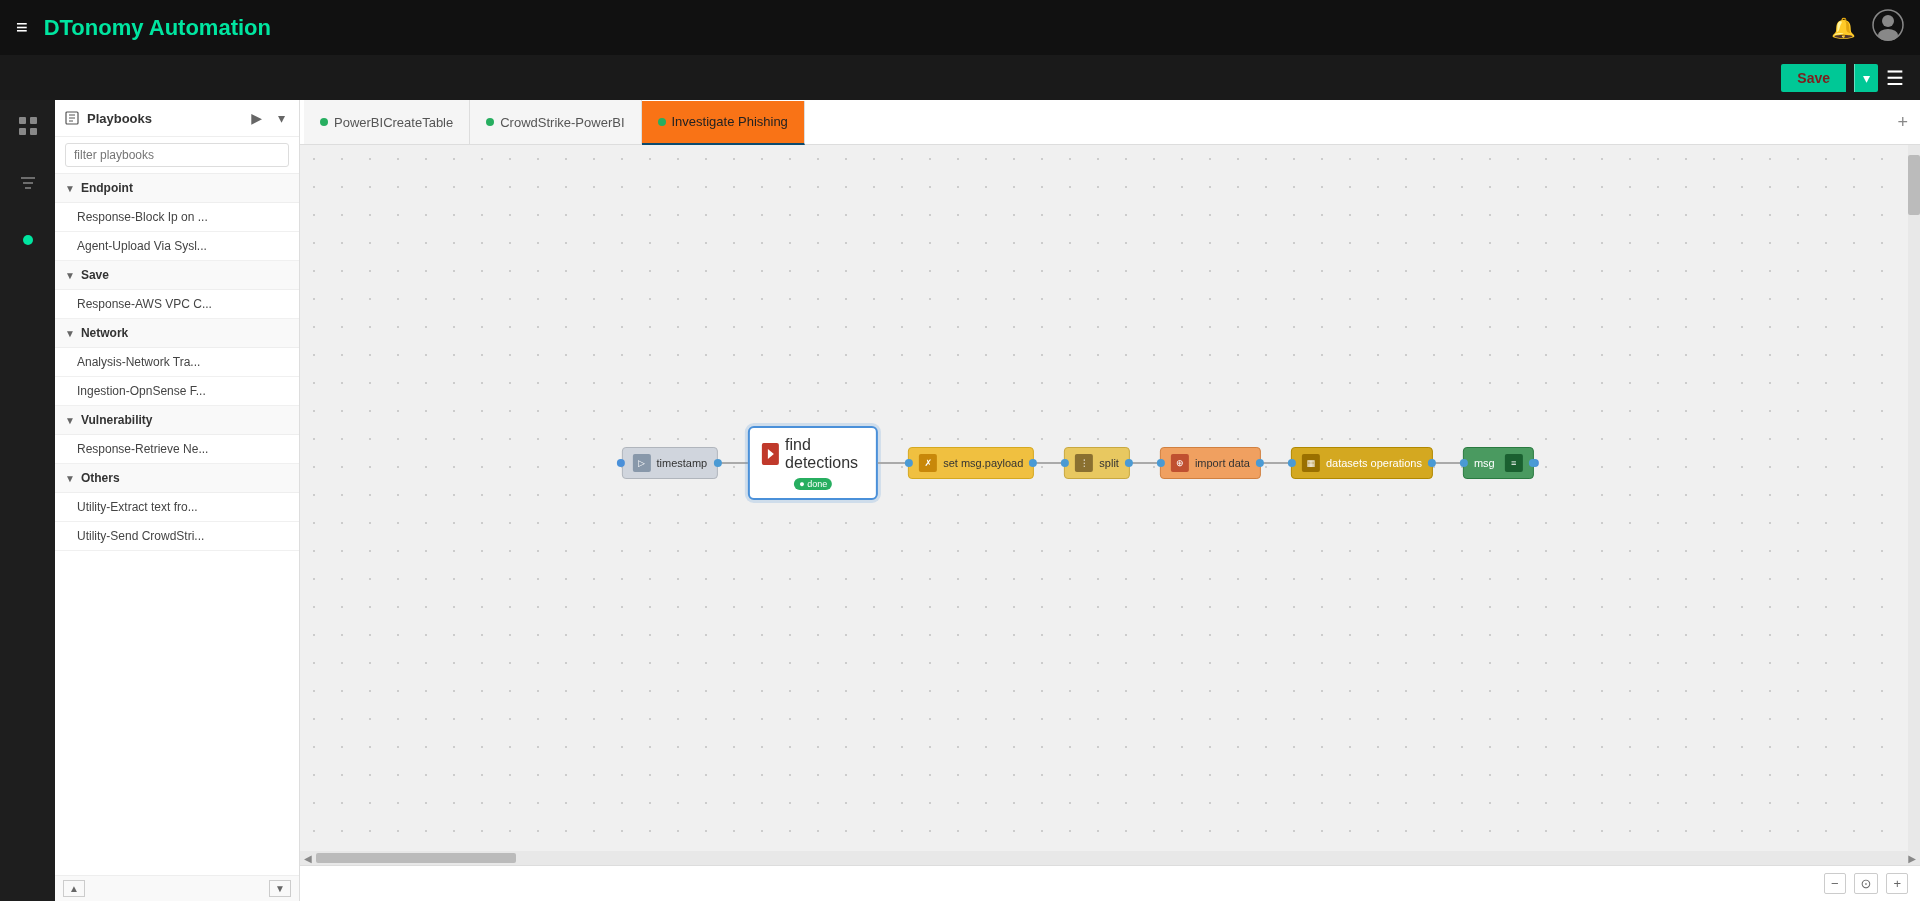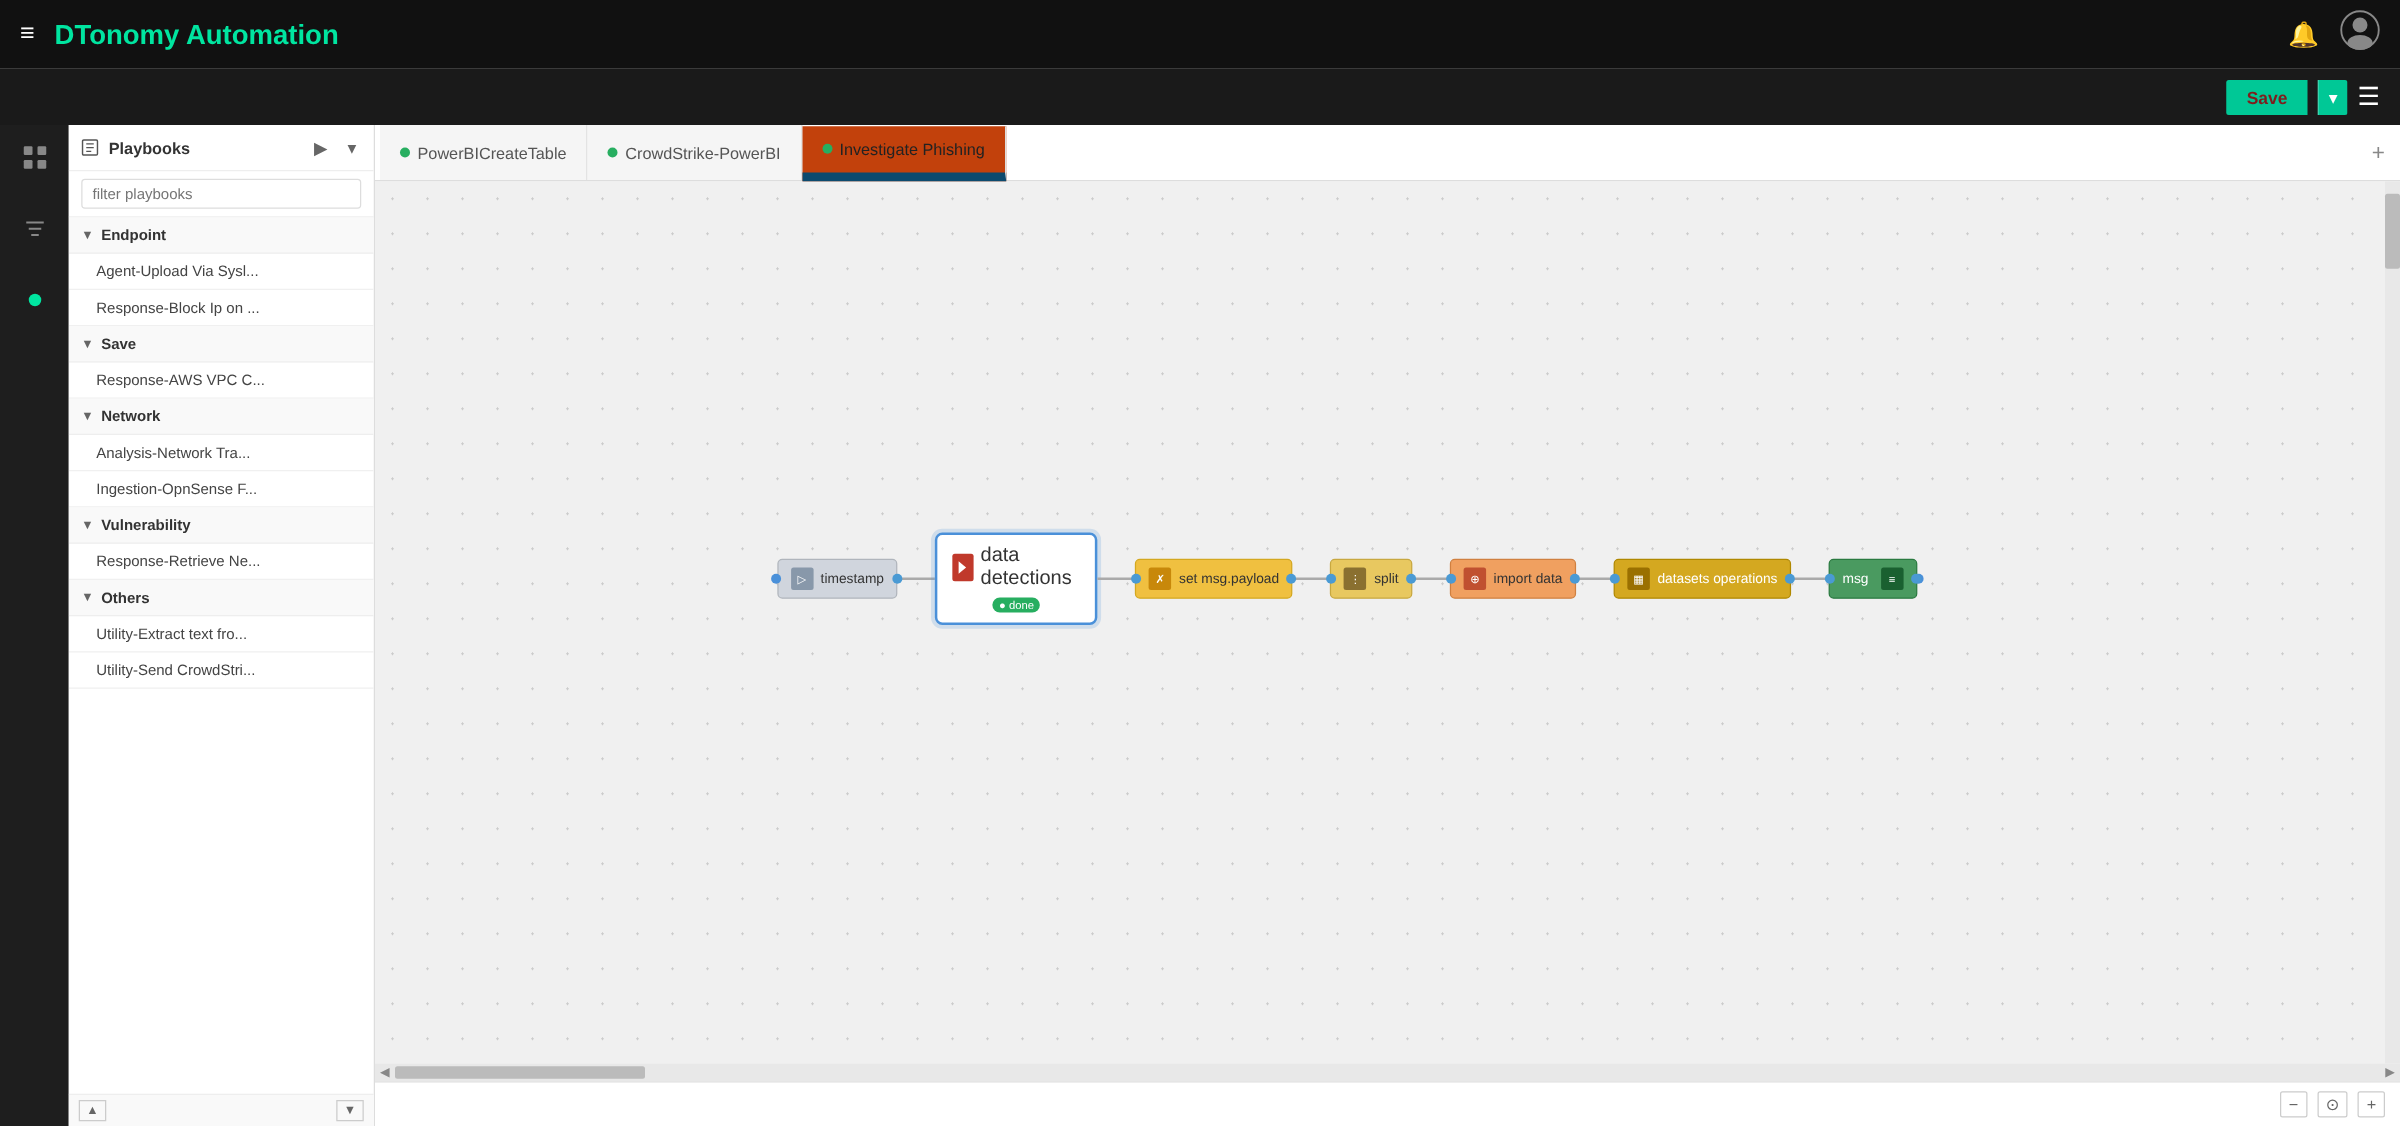--- a/index.html
+++ b/index.html
@@ -220,24 +220,24 @@
       border-right: 1px solid #ddd;
       cursor: pointer;
       font-size: 13px;
       color: #555;
       background: #f5f5f5;
       gap: 6px;
       white-space: nowrap;
       justify-content: space-between;
     }
     .tab.active {
-      background: #c2410c;
+      background: #f97316;
       color: #222;
       font-weight: 500;
-      border-bottom: 7px solid #0c4a6e;
+      border-bottom: 2px solid #0c4a6e;
       margin-bottom: -1px;
     }
     .tab-dot {
       width: 8px;
       height: 8px;
       border-radius: 50%;
       flex-shrink: 0;
     }
     .tab-add-btn {
       margin-left: auto;
@@ -511,22 +511,22 @@
     </div>
     <div class="filter-input-wrap">
       <input class="filter-input" type="text" placeholder="filter playbooks" style="">
     </div>
     <div class="playbooks-list">
 
       <div class="category-header">
         <span class="chevron">▼</span>
         <span>Endpoint</span>
       </div>
+      <div class="playbook-item">Response-Block Ip on ...</div>
       <div class="playbook-item">Agent-Upload Via Sysl...</div>
-      <div class="playbook-item">Response-Block Ip on ...</div>
 
       <div class="category-header">
         <span class="chevron">▼</span>
         <span>Save</span>
       </div>
       <div class="playbook-item">Response-AWS VPC C...</div>
 
       <div class="category-header">
         <span class="chevron">▼</span>
         <span>Network</span>
@@ -584,21 +584,21 @@
         <div class="node-line"></div>
 
         <div class="node-find-detections">
           <span style="position:absolute;left:-5px;top:50%;transform:translateY(-50%);width:8px;height:8px;background:#4a90d9;border-radius:50%;display:block;"></span>
           <div class="top-row">
             <div class="node-icon-red">
               <svg width="12" height="12" viewBox="0 0 12 12" fill="#fff">
                 <polygon points="3,1 9,6 3,11"></polygon>
               </svg>
             </div>
-            <span>data detections</span>
+            <span>find detections</span>
           </div>
           <span class="done-badge">● done</span>
           <span style="position:absolute;right:-5px;top:50%;transform:translateY(-50%);width:8px;height:8px;background:#4a90d9;border-radius:50%;display:block;"></span>
         </div>
 
         <div class="node-line"></div>
 
         <div class="node-yellow node">
           <div style="background:#c8880a;color:#fff;width:18px;height:18px;border-radius:2px;display:flex;align-items:center;justify-content:center;font-size:9px;">✗</div>
           <span>set msg.payload</span>

